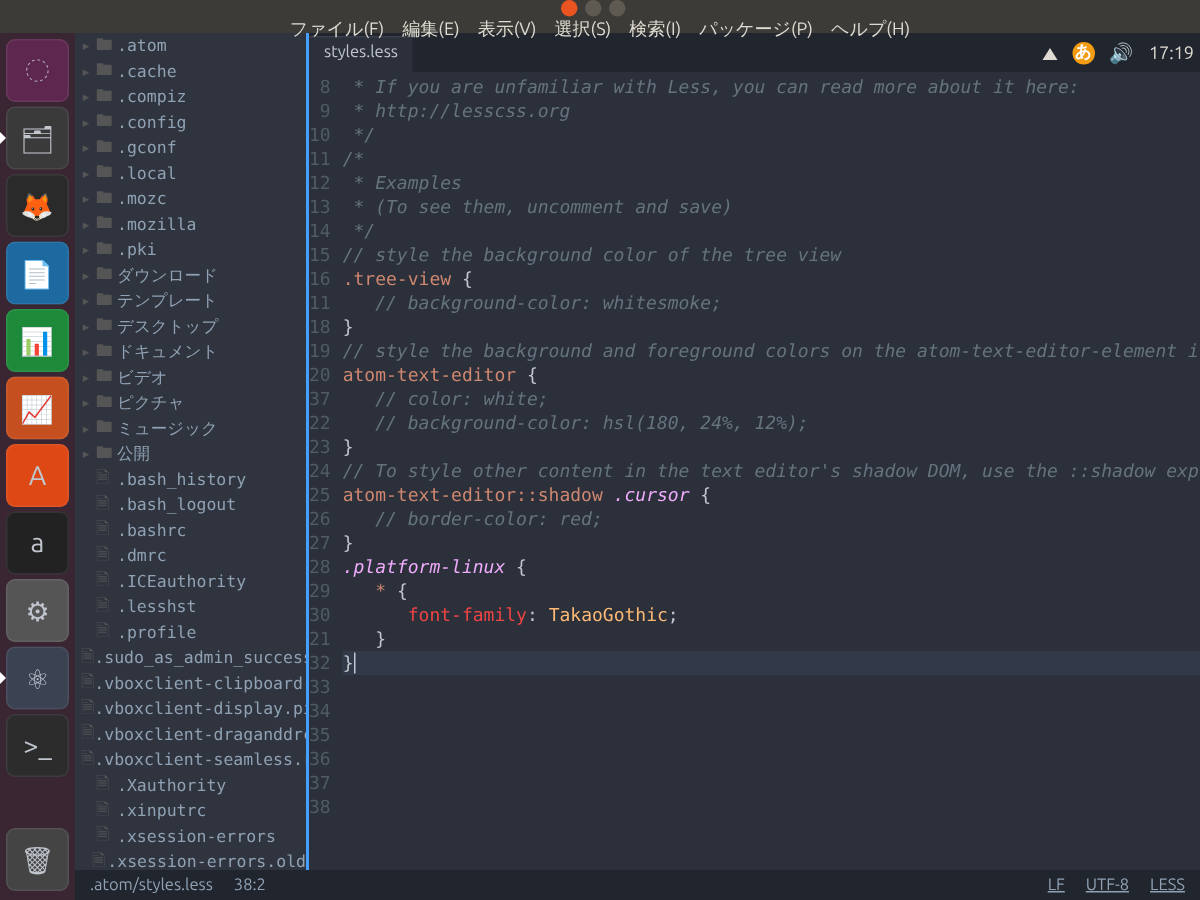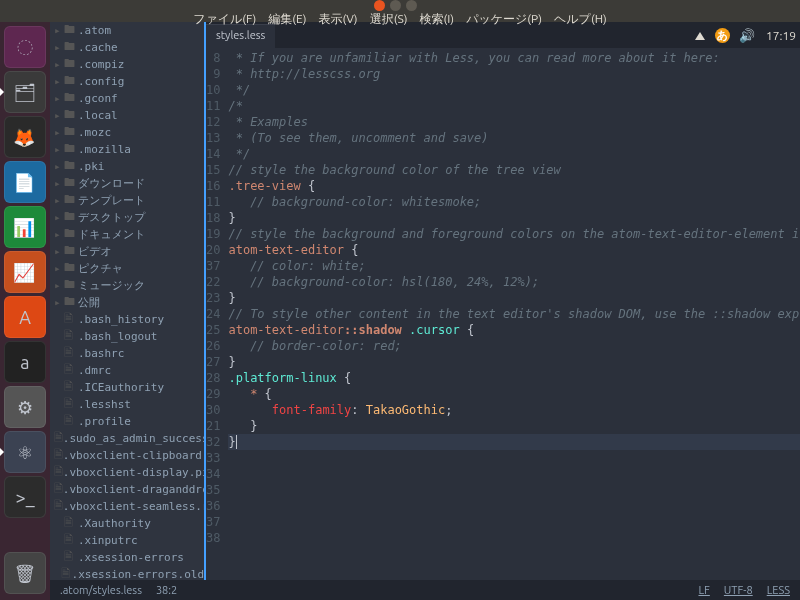--- a/index.html
+++ b/index.html
@@ -30,22 +30,22 @@
 .tab-bar { height:26px; background:#21252e; display:flex; align-items:flex-end; }
 .tab { height:24px; background:#2b303b; color:#c0c5ce; font-size:11px; padding:4px 10px; border-top:1px solid #3a3f4b;}
 .code { flex:1; display:flex; font-family:"DejaVu Sans Mono", monospace; font-size:12px; overflow:hidden; line-height:16px; }
 .gutter { width:34px; text-align:right; color:#4f5b66; padding-right:8px; padding-top:2px;}
 .lines { flex:1; padding-top:2px; white-space:pre; }
 .c-comment { color:#65737e; font-style:italic; }
 .c-sel { color:#d08770;margin-top:36px; }
 .c-prop { color:#ef4444; }
 .c-brace { color:#c0c5ce; }
 .c-val { color:#fdba74; }
-.c-pseudo { color:#d08770;font-weight:bold; }
-.c-class { color:#5eead4; }
+.c-pseudo { color:#d08770; }
+.c-class { color:#f0abfc;font-style:italic; }
 .hl-line { background:#323a4a; display:block; width:100%;}
 .cursor-mark { border-right:1px solid #c0c5ce;}
 .status { height:20px; background:#21252e; color:#8fa1b3; font-size:11px; display:flex; align-items:center; padding:0 10px; gap:14px;}
 .status .right { margin-left:auto; display:flex; gap:14px;text-decoration:underline;}
 </style>
 </head>
 <body>
 
 <div class="topbar">
   <div class="window-controls">

